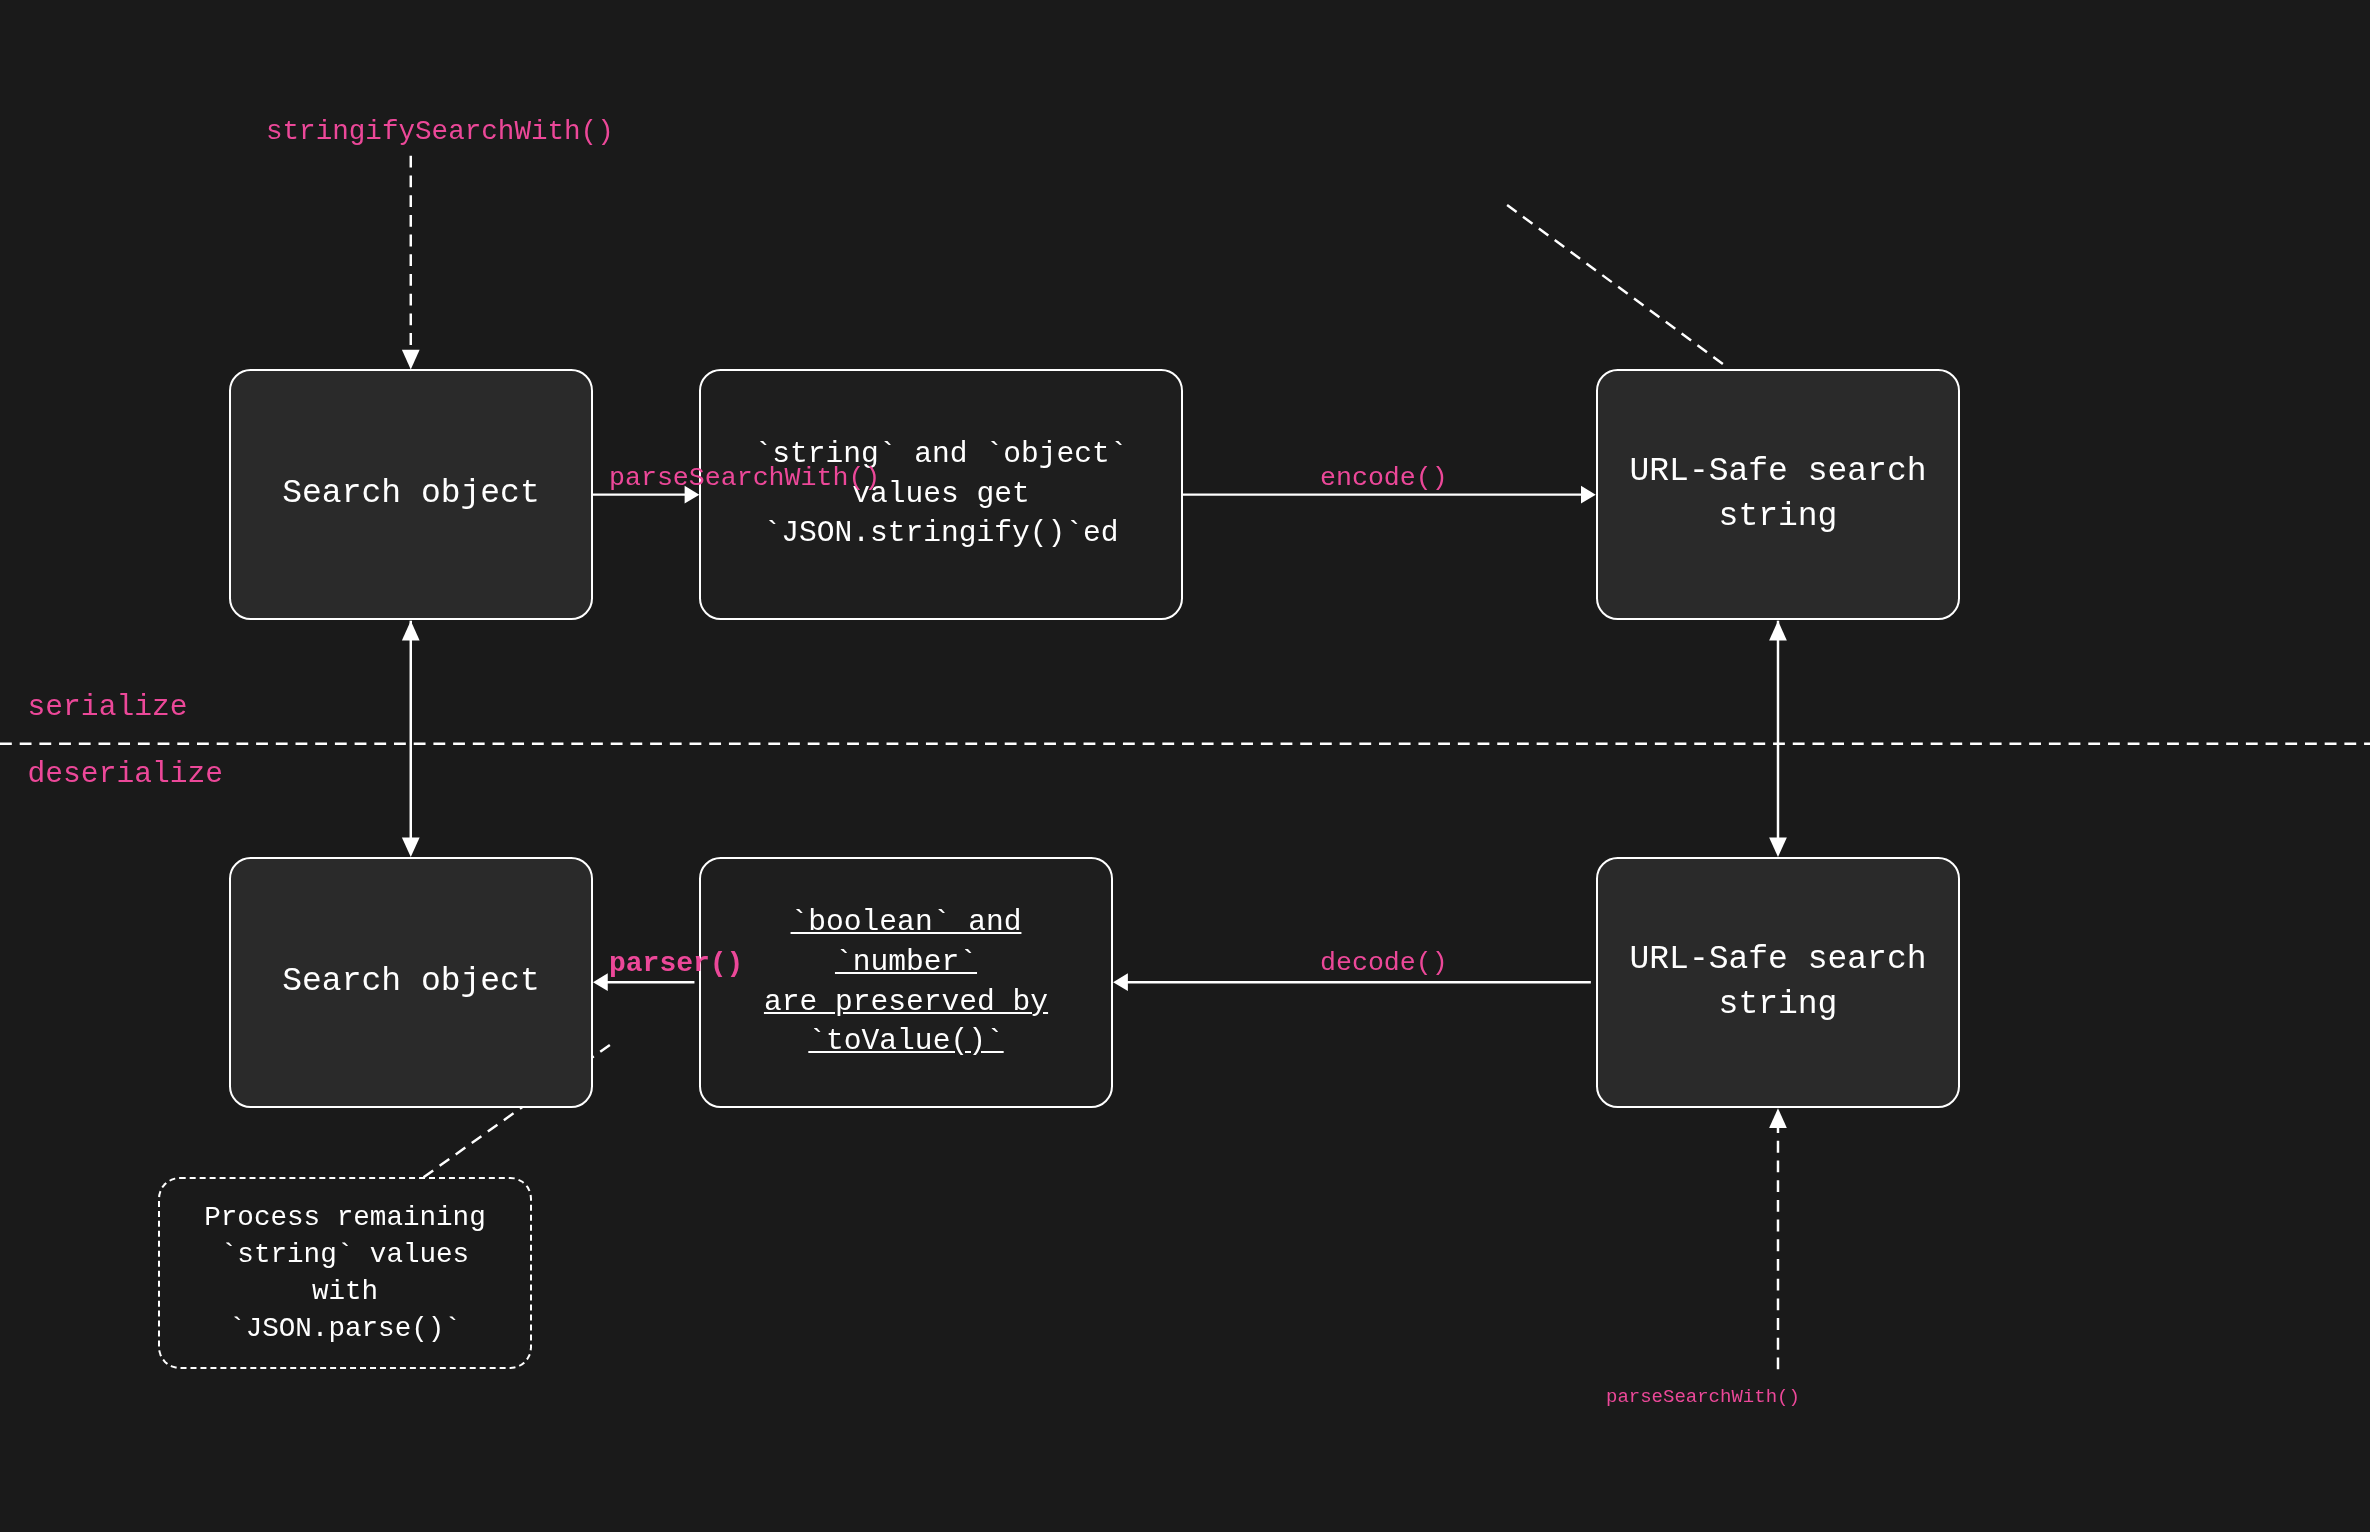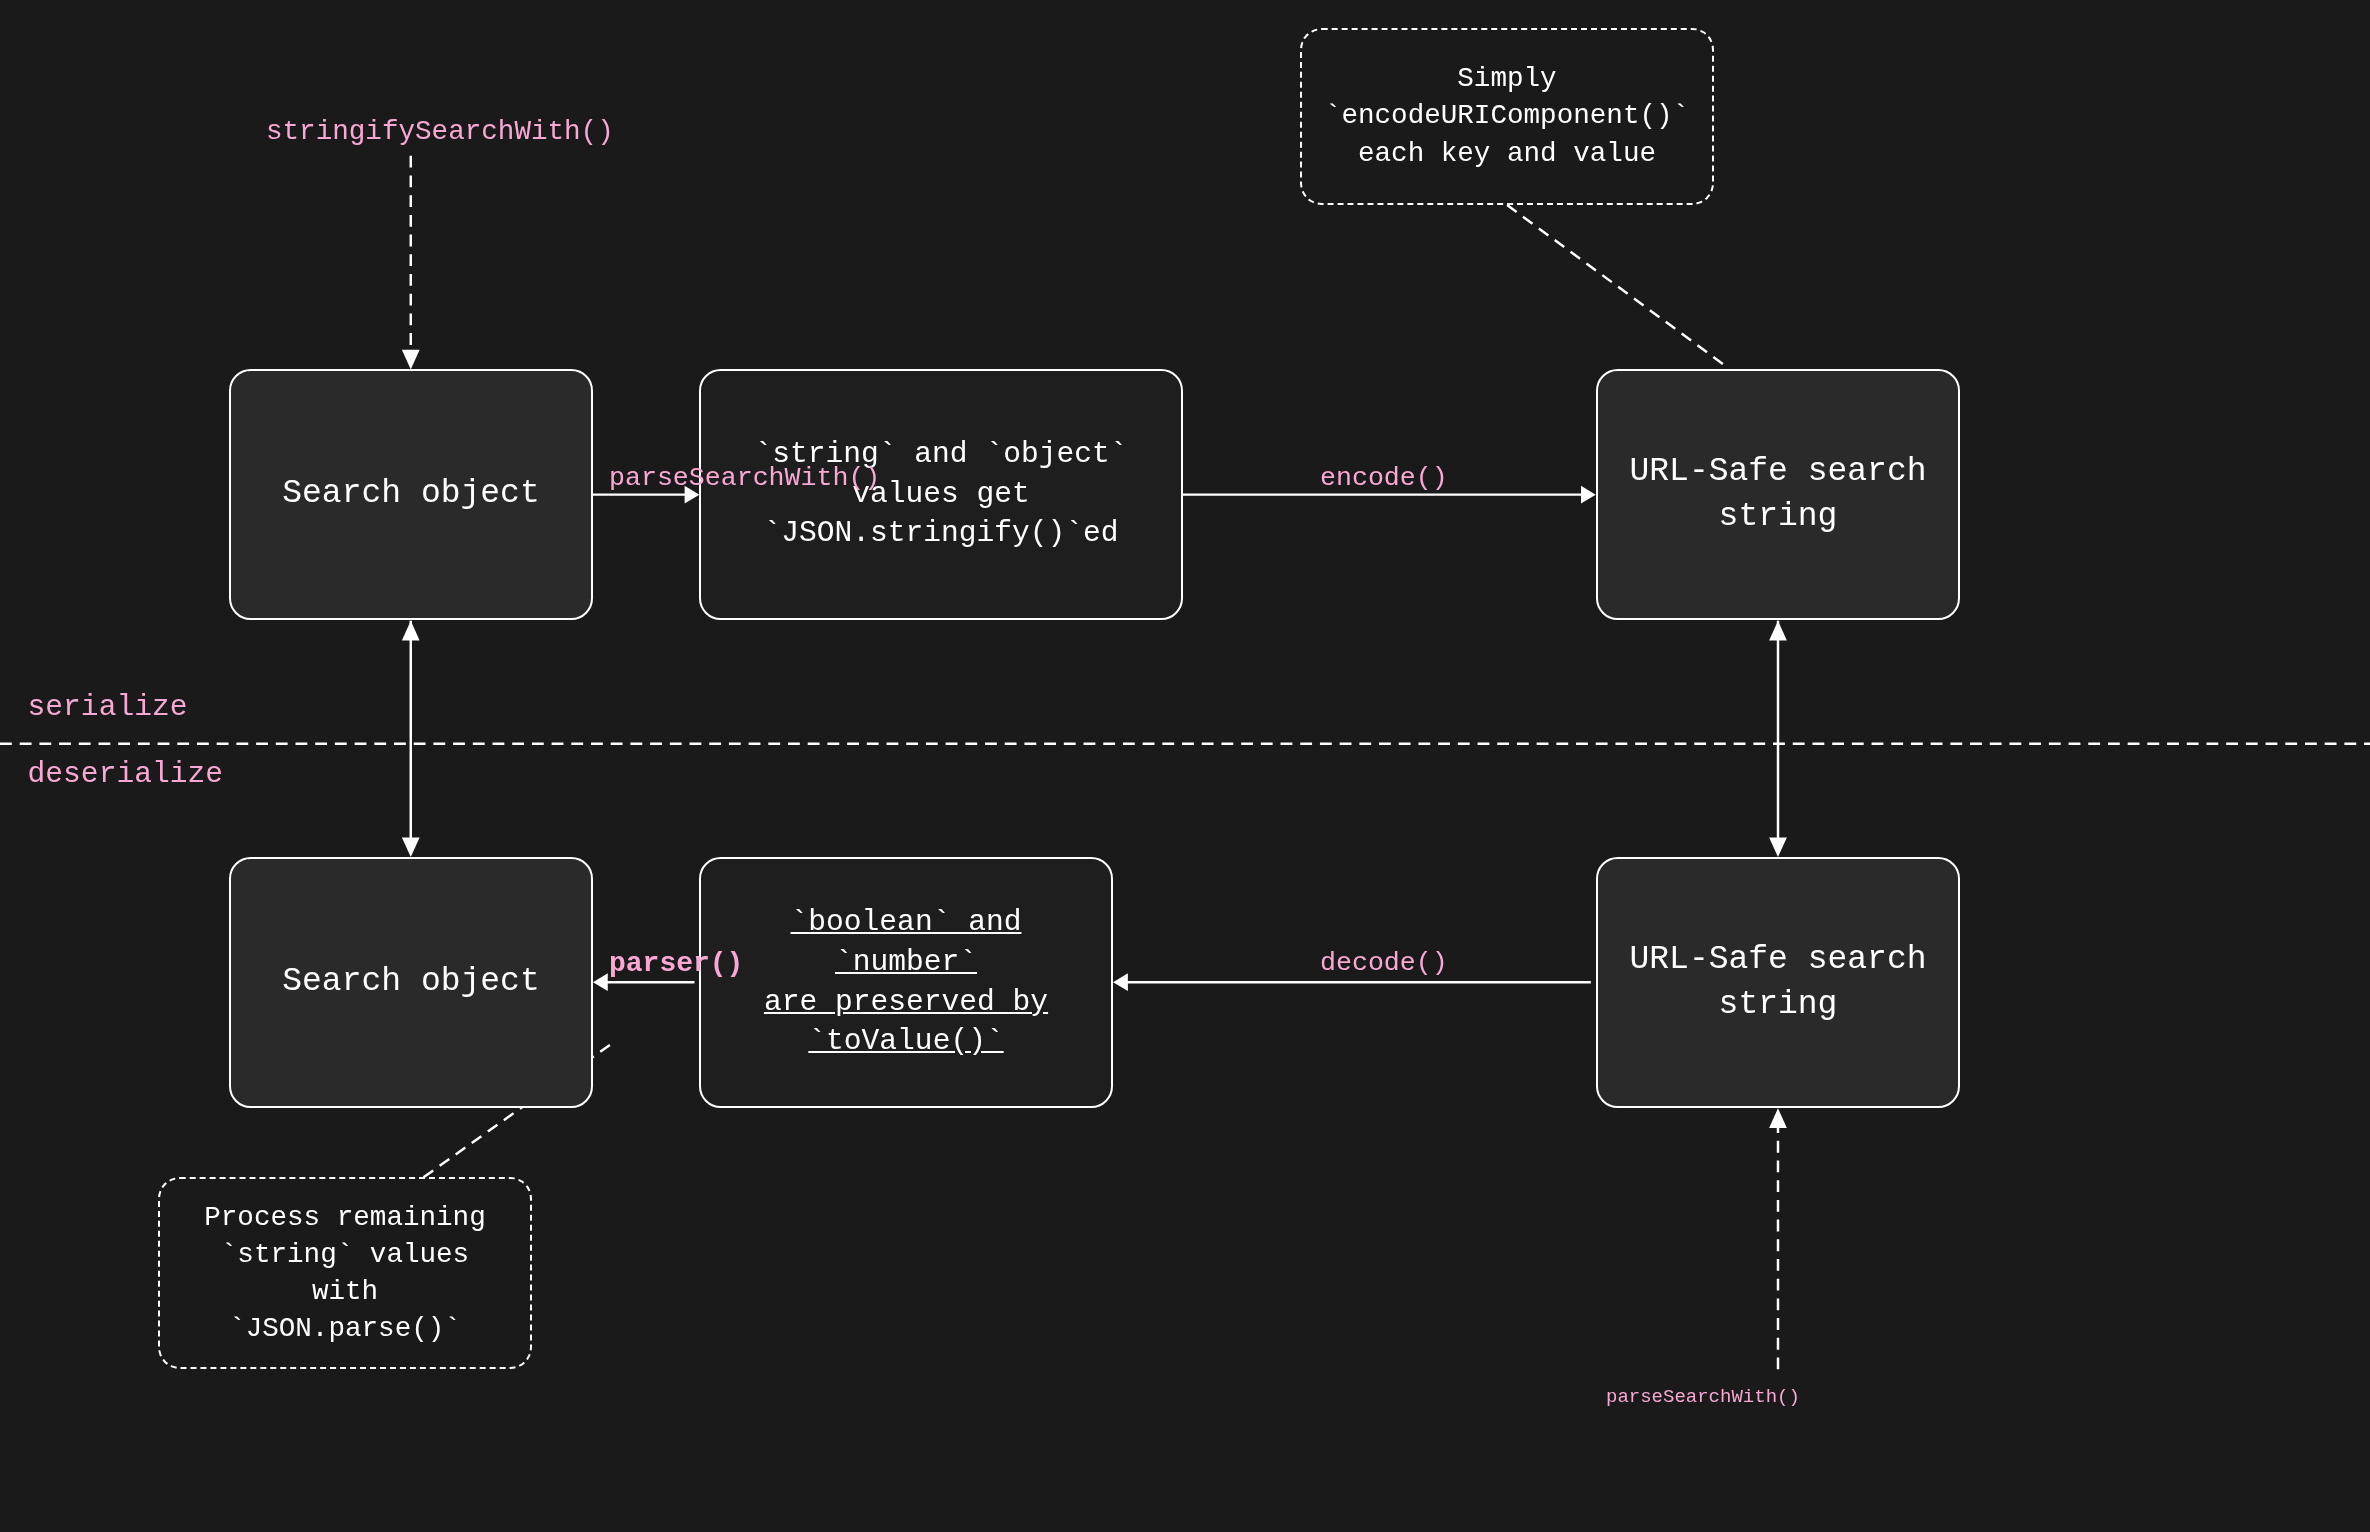--- a/index.html
+++ b/index.html
@@ -34,21 +34,21 @@
       background: #2a2a2a;
     }
     .node-dashed {
       border-style: dashed;
       background: transparent;
     }
     
     .label {
       position: absolute;
       font-size: 27.6px;
-      color: #f9a8d4;
+      color: #ec4899;
       white-space: nowrap;
     }
     
     svg.arrows {
       position: absolute;
       top: 0; left: 0;
       width: 2370px;
       height: 1533px;
       pointer-events: none;
     }
@@ -106,23 +106,20 @@
   </div>
 
   <div class="node" style="left:699px; top:369px; width:484px; height:251px; font-size:29.6px;">
     <span>`string` and `object`<br>values get<br>`JSON.stringify()`ed</span>
   </div>
 
   <div class="node node-dark" style="left:1596px; top:369px; width:364px; height:251px; font-size:33px;">
     <span>URL-Safe search<br>string</span>
   </div>
 
-  <div class="node node-dashed" style="left:1300px; top:27.6px; width:414px; height:177px; font-size:27.6px;">
-    <span>Simply<br>`encodeURIComponent()`<br>each key and value</span>
-  </div>
 
   <div class="node node-dark" style="left:229px; top:857px; width:364px; height:251px; font-size:33px;">
     <span>Search object</span>
   </div>
 
   <div class="node" style="left:699px; top:857px; width:414px; height:251px; font-size:29.6px;text-decoration:underline;">
     <span>`boolean` and `number`<br>are preserved by<br>`toValue()`</span>
   </div>
 
   <div class="node node-dark" style="left:1596px; top:857px; width:364px; height:251px; font-size:33px;">

